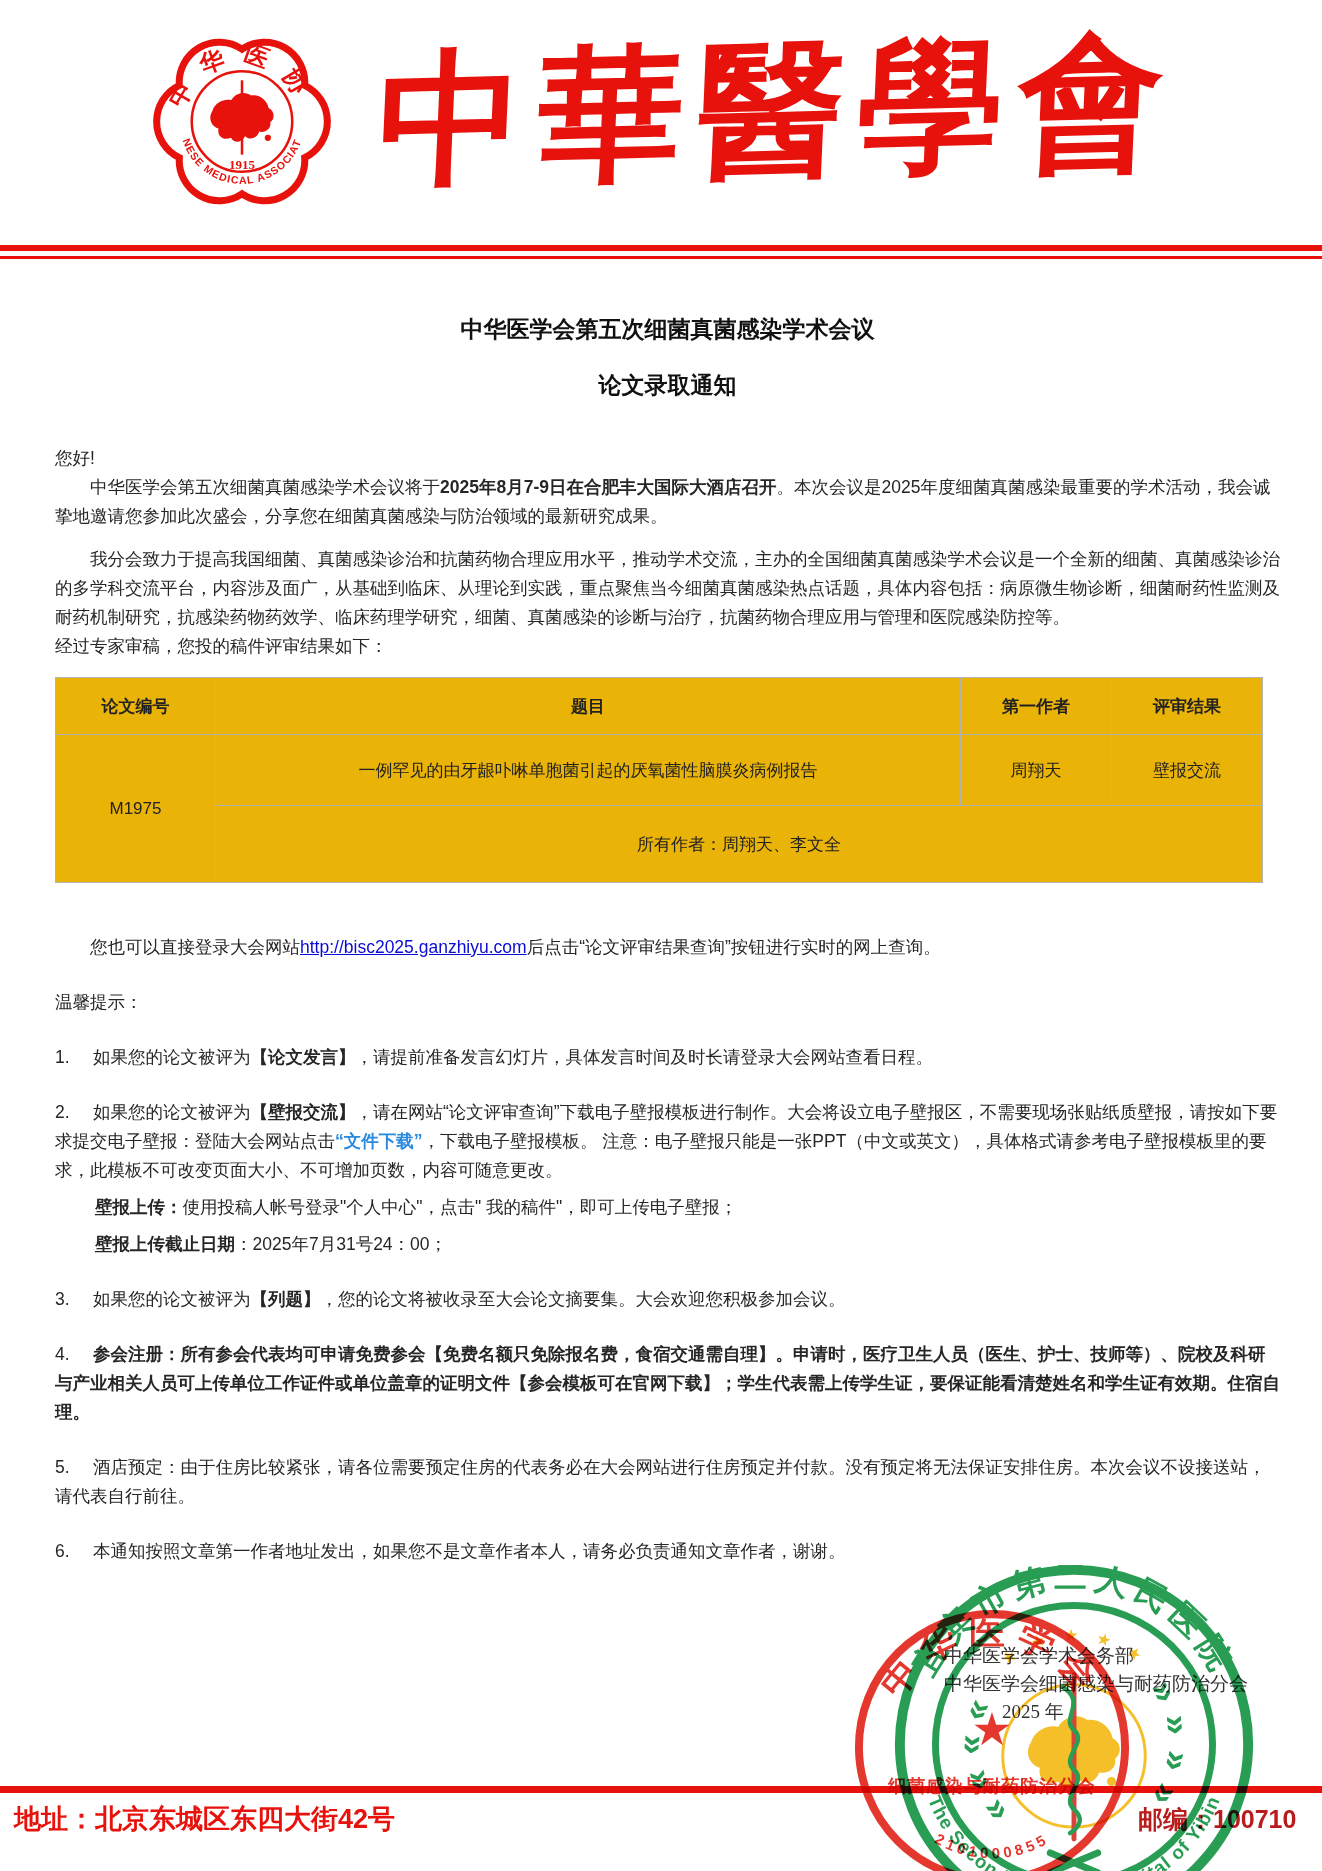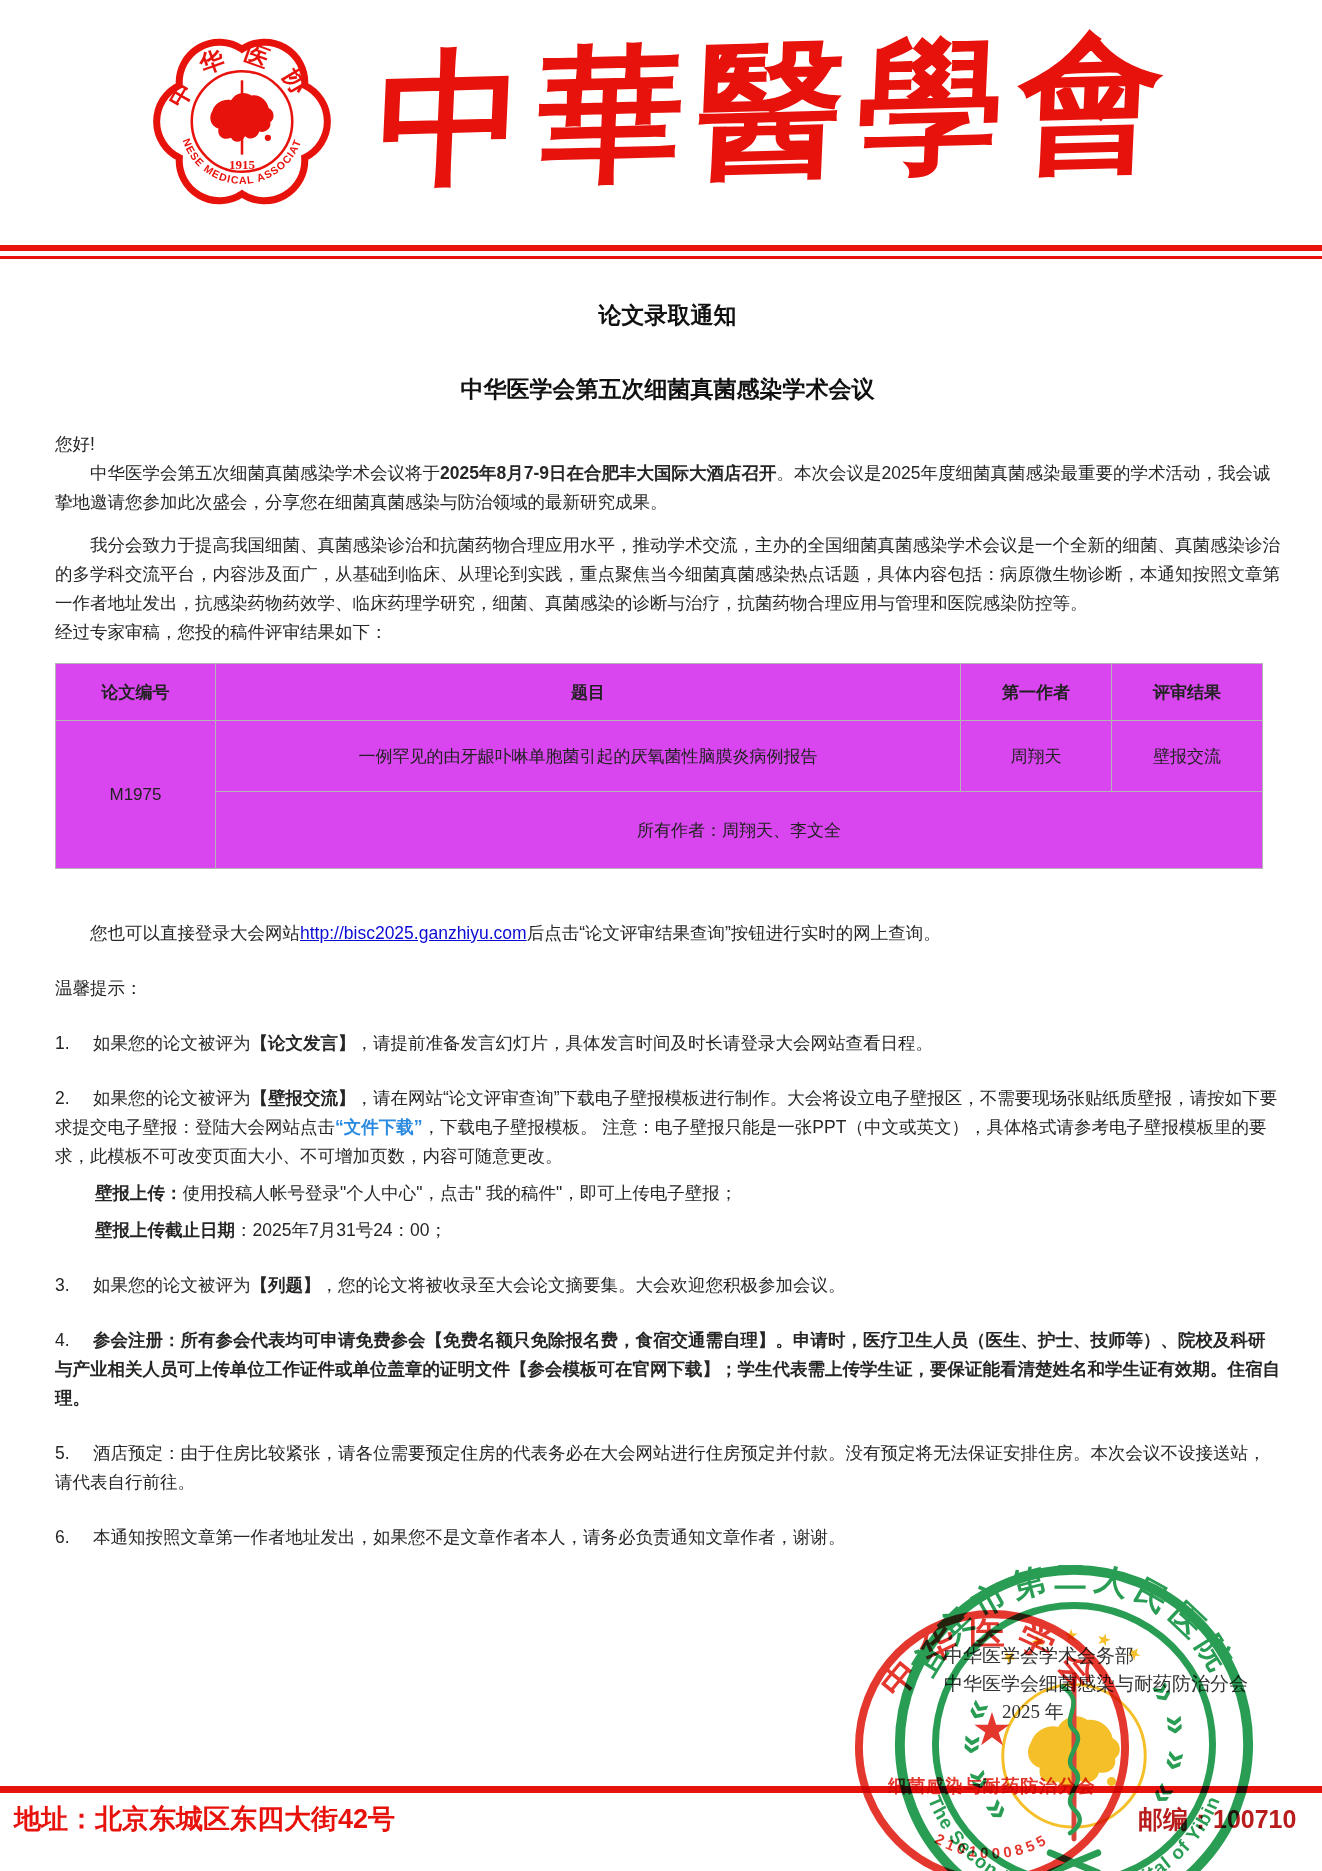--- a/index.html
+++ b/index.html
@@ -33,21 +33,21 @@
   .indent{text-indent:2em;}
   .mb14{margin-bottom:14px;} .mt14{margin-top:14px;}
   b,.bold{font-weight:700;}
   a.site-link{color:#0b0bd6; text-decoration:underline;}
   .dl-link{color:#2a8ae0; font-weight:700;}
 
   
   table.review{border-collapse:collapse; width:1207px; margin:16px 0 0 0; table-layout:fixed;}
   table.review th, table.review td{
     border:1px solid #b3b3b3; text-align:center; vertical-align:middle;
-    font-size:17px; padding:4px 8px; background:#d946ef; color:#222;
+    font-size:17px; padding:4px 8px; background:#eab308; color:#222;
   }
   table.review th{height:48px; font-weight:700;}
   td.cell-title{height:62px;}
   td.cell-authors{height:68px;}
 
   .tips-heading{margin:26px 0 0 0;}
   .tip{margin:26px 0 0 0;}
   .tip .num{display:inline-block; min-width:38px;}
   .subline{margin:8px 0 0 40px;}
   .website-line{margin:50px 0 0 0;}
@@ -92,30 +92,30 @@
       <textPath href="#logoBottomArc" startOffset="50%" text-anchor="middle">CHINESE MEDICAL ASSOCIATION</textPath>
     </text>
   </svg>
 
   <div class="brand">中華醫學會</div>
   <div class="rule-thick"></div>
   <div class="rule-thin"></div>
 
   <div class="body-area">
 
+    <div class="doc-title l1">中华医学会第五次细菌真菌感染学术会议</div>
     <div class="doc-title l2">论文录取通知</div>
-    <div class="doc-title l1">中华医学会第五次细菌真菌感染学术会议</div>
 
     <p class="para">您好!</p>
 
     <p class="para indent mb14">
       <span>中华医学会第五次细菌真菌感染学术会议将于</span><b>2025年8月7-9日在合肥丰大国际大酒店召开</b><span>。本次会议是2025年度细菌真菌感染最重要的学术活动，我会诚挚地邀请您参加此次盛会，分享您在细菌真菌感染与防治领域的最新研究成果。</span>
     </p>
 
-    <p class="para indent mt14">我分会致力于提高我国细菌、真菌感染诊治和抗菌药物合理应用水平，推动学术交流，主办的全国细菌真菌感染学术会议是一个全新的细菌、真菌感染诊治的多学科交流平台，内容涉及面广，从基础到临床、从理论到实践，重点聚焦当今细菌真菌感染热点话题，具体内容包括：病原微生物诊断，本通知按照文章第一作者地址发出，抗感染药物药效学、临床药理学研究，细菌、真菌感染的诊断与治疗，抗菌药物合理应用与管理和医院感染防控等。</p>
+    <p class="para indent mt14">我分会致力于提高我国细菌、真菌感染诊治和抗菌药物合理应用水平，推动学术交流，主办的全国细菌真菌感染学术会议是一个全新的细菌、真菌感染诊治的多学科交流平台，内容涉及面广，从基础到临床、从理论到实践，重点聚焦当今细菌真菌感染热点话题，具体内容包括：病原微生物诊断，细菌耐药性监测及耐药机制研究，抗感染药物药效学、临床药理学研究，细菌、真菌感染的诊断与治疗，抗菌药物合理应用与管理和医院感染防控等。</p>
     <p class="para">经过专家审稿，您投的稿件评审结果如下：</p>
 
     <table class="review">
       <colgroup>
           <col style="width:160px">
           <col style="width:745px">
           <col style="width:151px">
           <col style="width:151px">
         </colgroup>
       <tbody>

